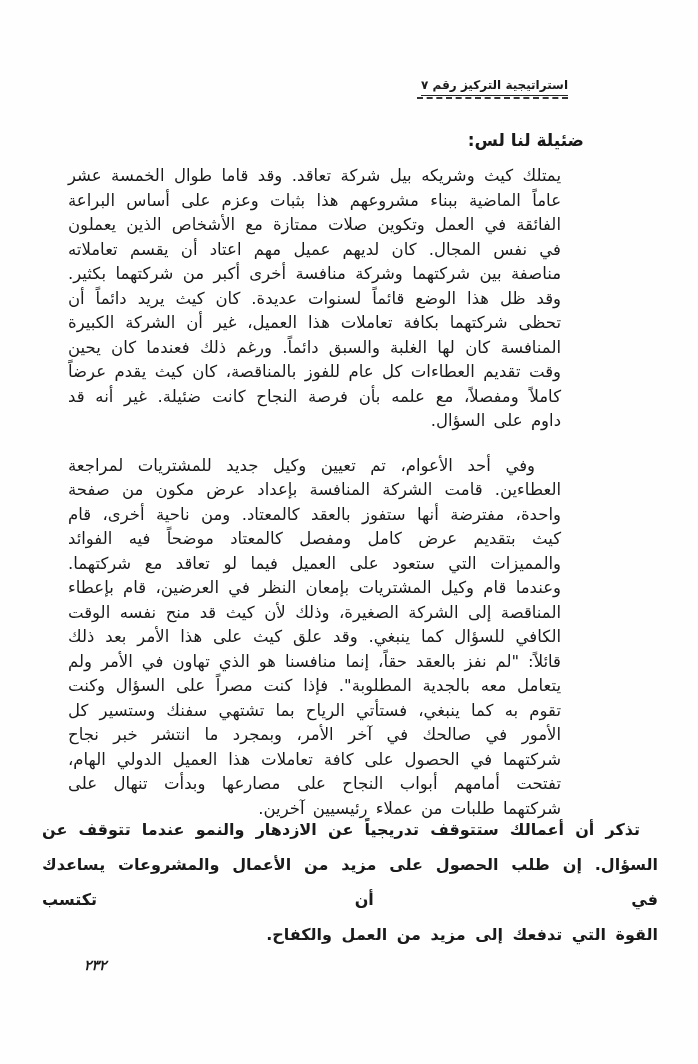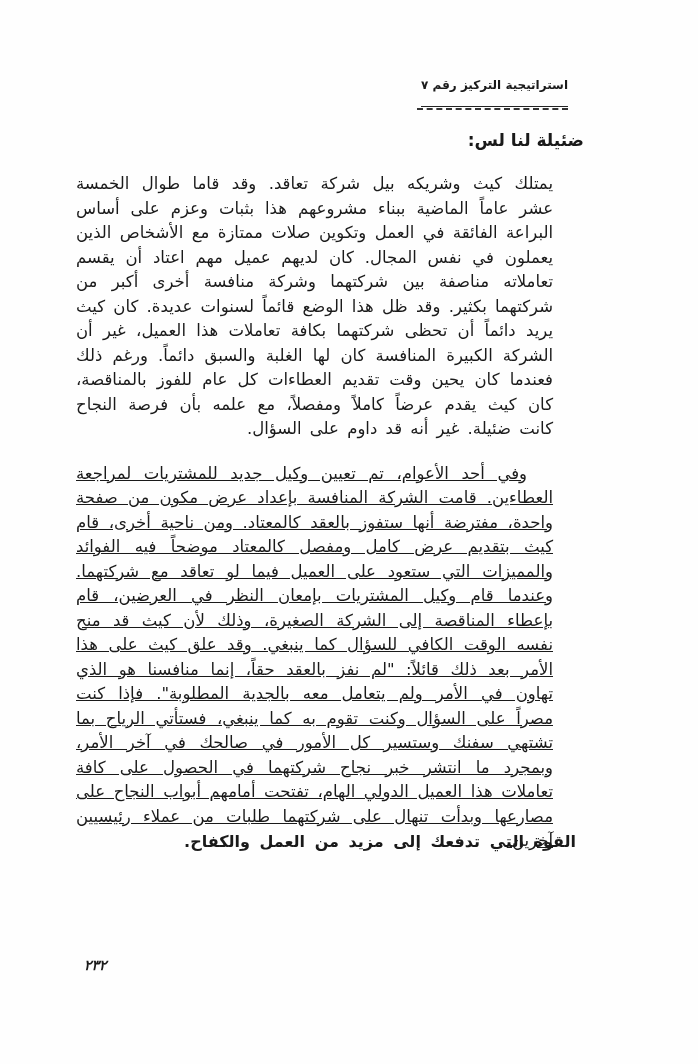--- a/index.html
+++ b/index.html
@@ -13,21 +13,21 @@
     overflow:hidden;
   }
   
   .running-head{
     position:absolute;
     top:78px;
     right:130px;
     font-size:12px;
     font-weight:bold;
     letter-spacing:0;
-    padding-bottom:14px;
+    padding-bottom:3px;
     border-bottom:1.5px solid #222;
   }
   .running-head::after{
     content:"";
     position:absolute;
     right:0;left:-4px;bottom:-4px;
     border-bottom:2px dashed #333;
   }
   .byline{
     position:absolute;
@@ -39,41 +39,41 @@
   .body-text{
     position:absolute;
     top:160px;
     right:133px;
     left:64px;
     font-size:16.5px;
     line-height:24.5px;
     word-spacing:3px;
     text-align:justify;
   }
-  .body-text p{margin:12px;}
-  .body-text p + p{margin-top:20px;text-indent:26px;text-decoration:underline;}
+  .body-text p{margin:4px;}
+  .body-text p + p{margin-top:20px;text-indent:26px;}
   .closing{
     position:absolute;
     top:812px;
     right:40px;
     left:42px;
     font-size:16px;
     font-weight:bold;
     line-height:35px;
     word-spacing:4px;
   }
   .closing .just{
     text-align:justify;
     text-align-last:justify;
     text-indent:18px;
     margin:0;
   }
   .closing .last-line{
-    margin:12px;
-    text-align:center;
+    margin:0;
+    text-align:right;
     padding-left:60px; 
   }
   .page-number{
     position:absolute;
     top:957px;
     left:84px;
     font-size:14px;
     font-weight:bold;
     font-style:italic;
   }
@@ -86,18 +86,19 @@
   <div class="running-head">استراتيجية التركيز رقم ٧</div>
 
   <div class="byline">ضئيلة لنا لس:</div>
 
   <div class="body-text">
     <p>يمتلك كيث وشريكه بيل شركة تعاقد. وقد قاما طوال الخمسة عشر عاماً الماضية ببناء مشروعهم هذا بثبات وعزم على أساس البراعة الفائقة في العمل وتكوين صلات ممتازة مع الأشخاص الذين يعملون في نفس المجال. كان لديهم عميل مهم اعتاد أن يقسم تعاملاته مناصفة بين شركتهما وشركة منافسة أخرى أكبر من شركتهما بكثير. وقد ظل هذا الوضع قائماً لسنوات عديدة. كان كيث يريد دائماً أن تحظى شركتهما بكافة تعاملات هذا العميل، غير أن الشركة الكبيرة المنافسة كان لها الغلبة والسبق دائماً. ورغم ذلك فعندما كان يحين وقت تقديم العطاءات كل عام للفوز بالمناقصة، كان كيث يقدم عرضاً كاملاً ومفصلاً، مع علمه بأن فرصة النجاح كانت ضئيلة. غير أنه قد داوم على السؤال.</p>
     <p>وفي أحد الأعوام، تم تعيين وكيل جديد للمشتريات لمراجعة العطاءين. قامت الشركة المنافسة بإعداد عرض مكون من صفحة واحدة، مفترضة أنها ستفوز بالعقد كالمعتاد. ومن ناحية أخرى، قام كيث بتقديم عرض كامل ومفصل كالمعتاد موضحاً فيه الفوائد والمميزات التي ستعود على العميل فيما لو تعاقد مع شركتهما. وعندما قام وكيل المشتريات بإمعان النظر في العرضين، قام بإعطاء المناقصة إلى الشركة الصغيرة، وذلك لأن كيث قد منح نفسه الوقت الكافي للسؤال كما ينبغي. وقد علق كيث على هذا الأمر بعد ذلك قائلاً: "لم نفز بالعقد حقاً، إنما منافسنا هو الذي تهاون في الأمر ولم يتعامل معه بالجدية المطلوبة". فإذا كنت مصراً على السؤال وكنت تقوم به كما ينبغي، فستأتي الرياح بما تشتهي سفنك وستسير كل الأمور في صالحك في آخر الأمر، وبمجرد ما انتشر خبر نجاح شركتهما في الحصول على كافة تعاملات هذا العميل الدولي الهام، تفتحت أمامهم أبواب النجاح على مصارعها وبدأت تنهال على شركتهما طلبات من عملاء رئيسيين آخرين.</p>
   </div>
 
   <div class="closing">
+    <p class="just">تذكر أن أعمالك ستتوقف تدريجياً عن الازدهار والنمو عندما تتوقف عن السؤال. إن طلب الحصول على مزيد من الأعمال والمشروعات يساعدك في أن تكتسب</p>
     <p class="last-line">القوة التي تدفعك إلى مزيد من العمل والكفاح.</p>
   </div>
 
   <div class="page-number">٢٣٢</div>
 
 </div>
 
 </body></html>

